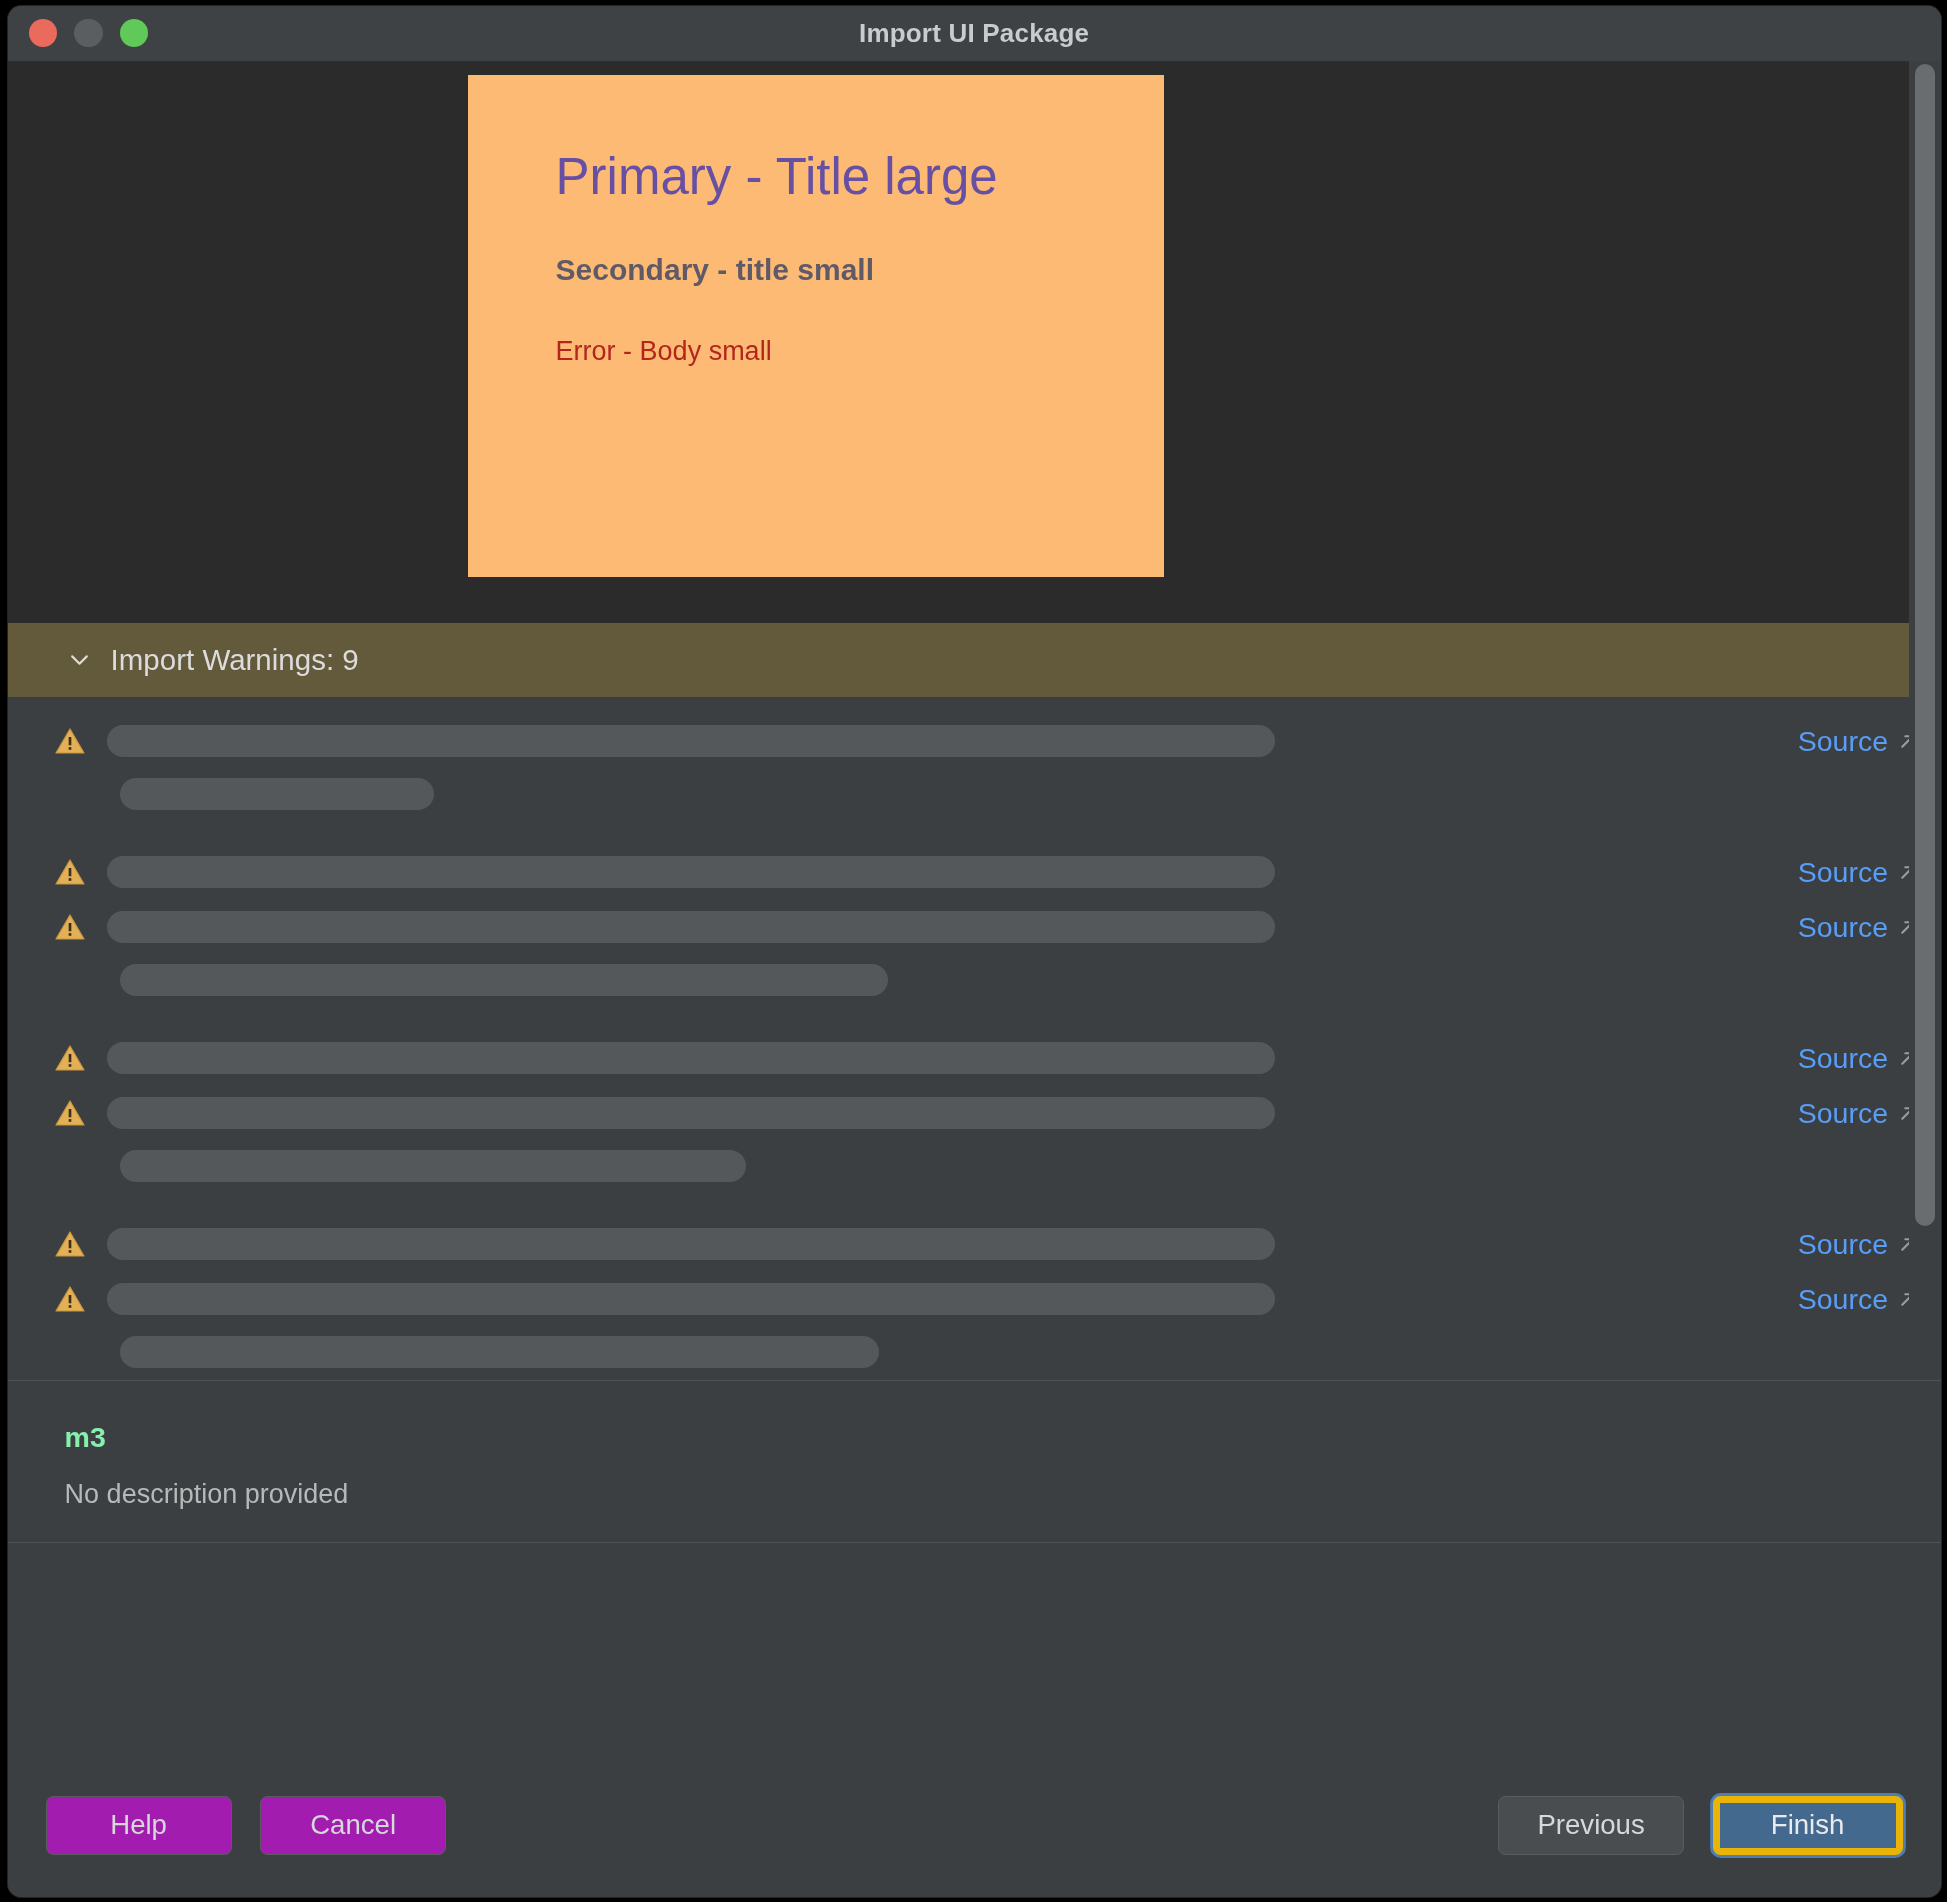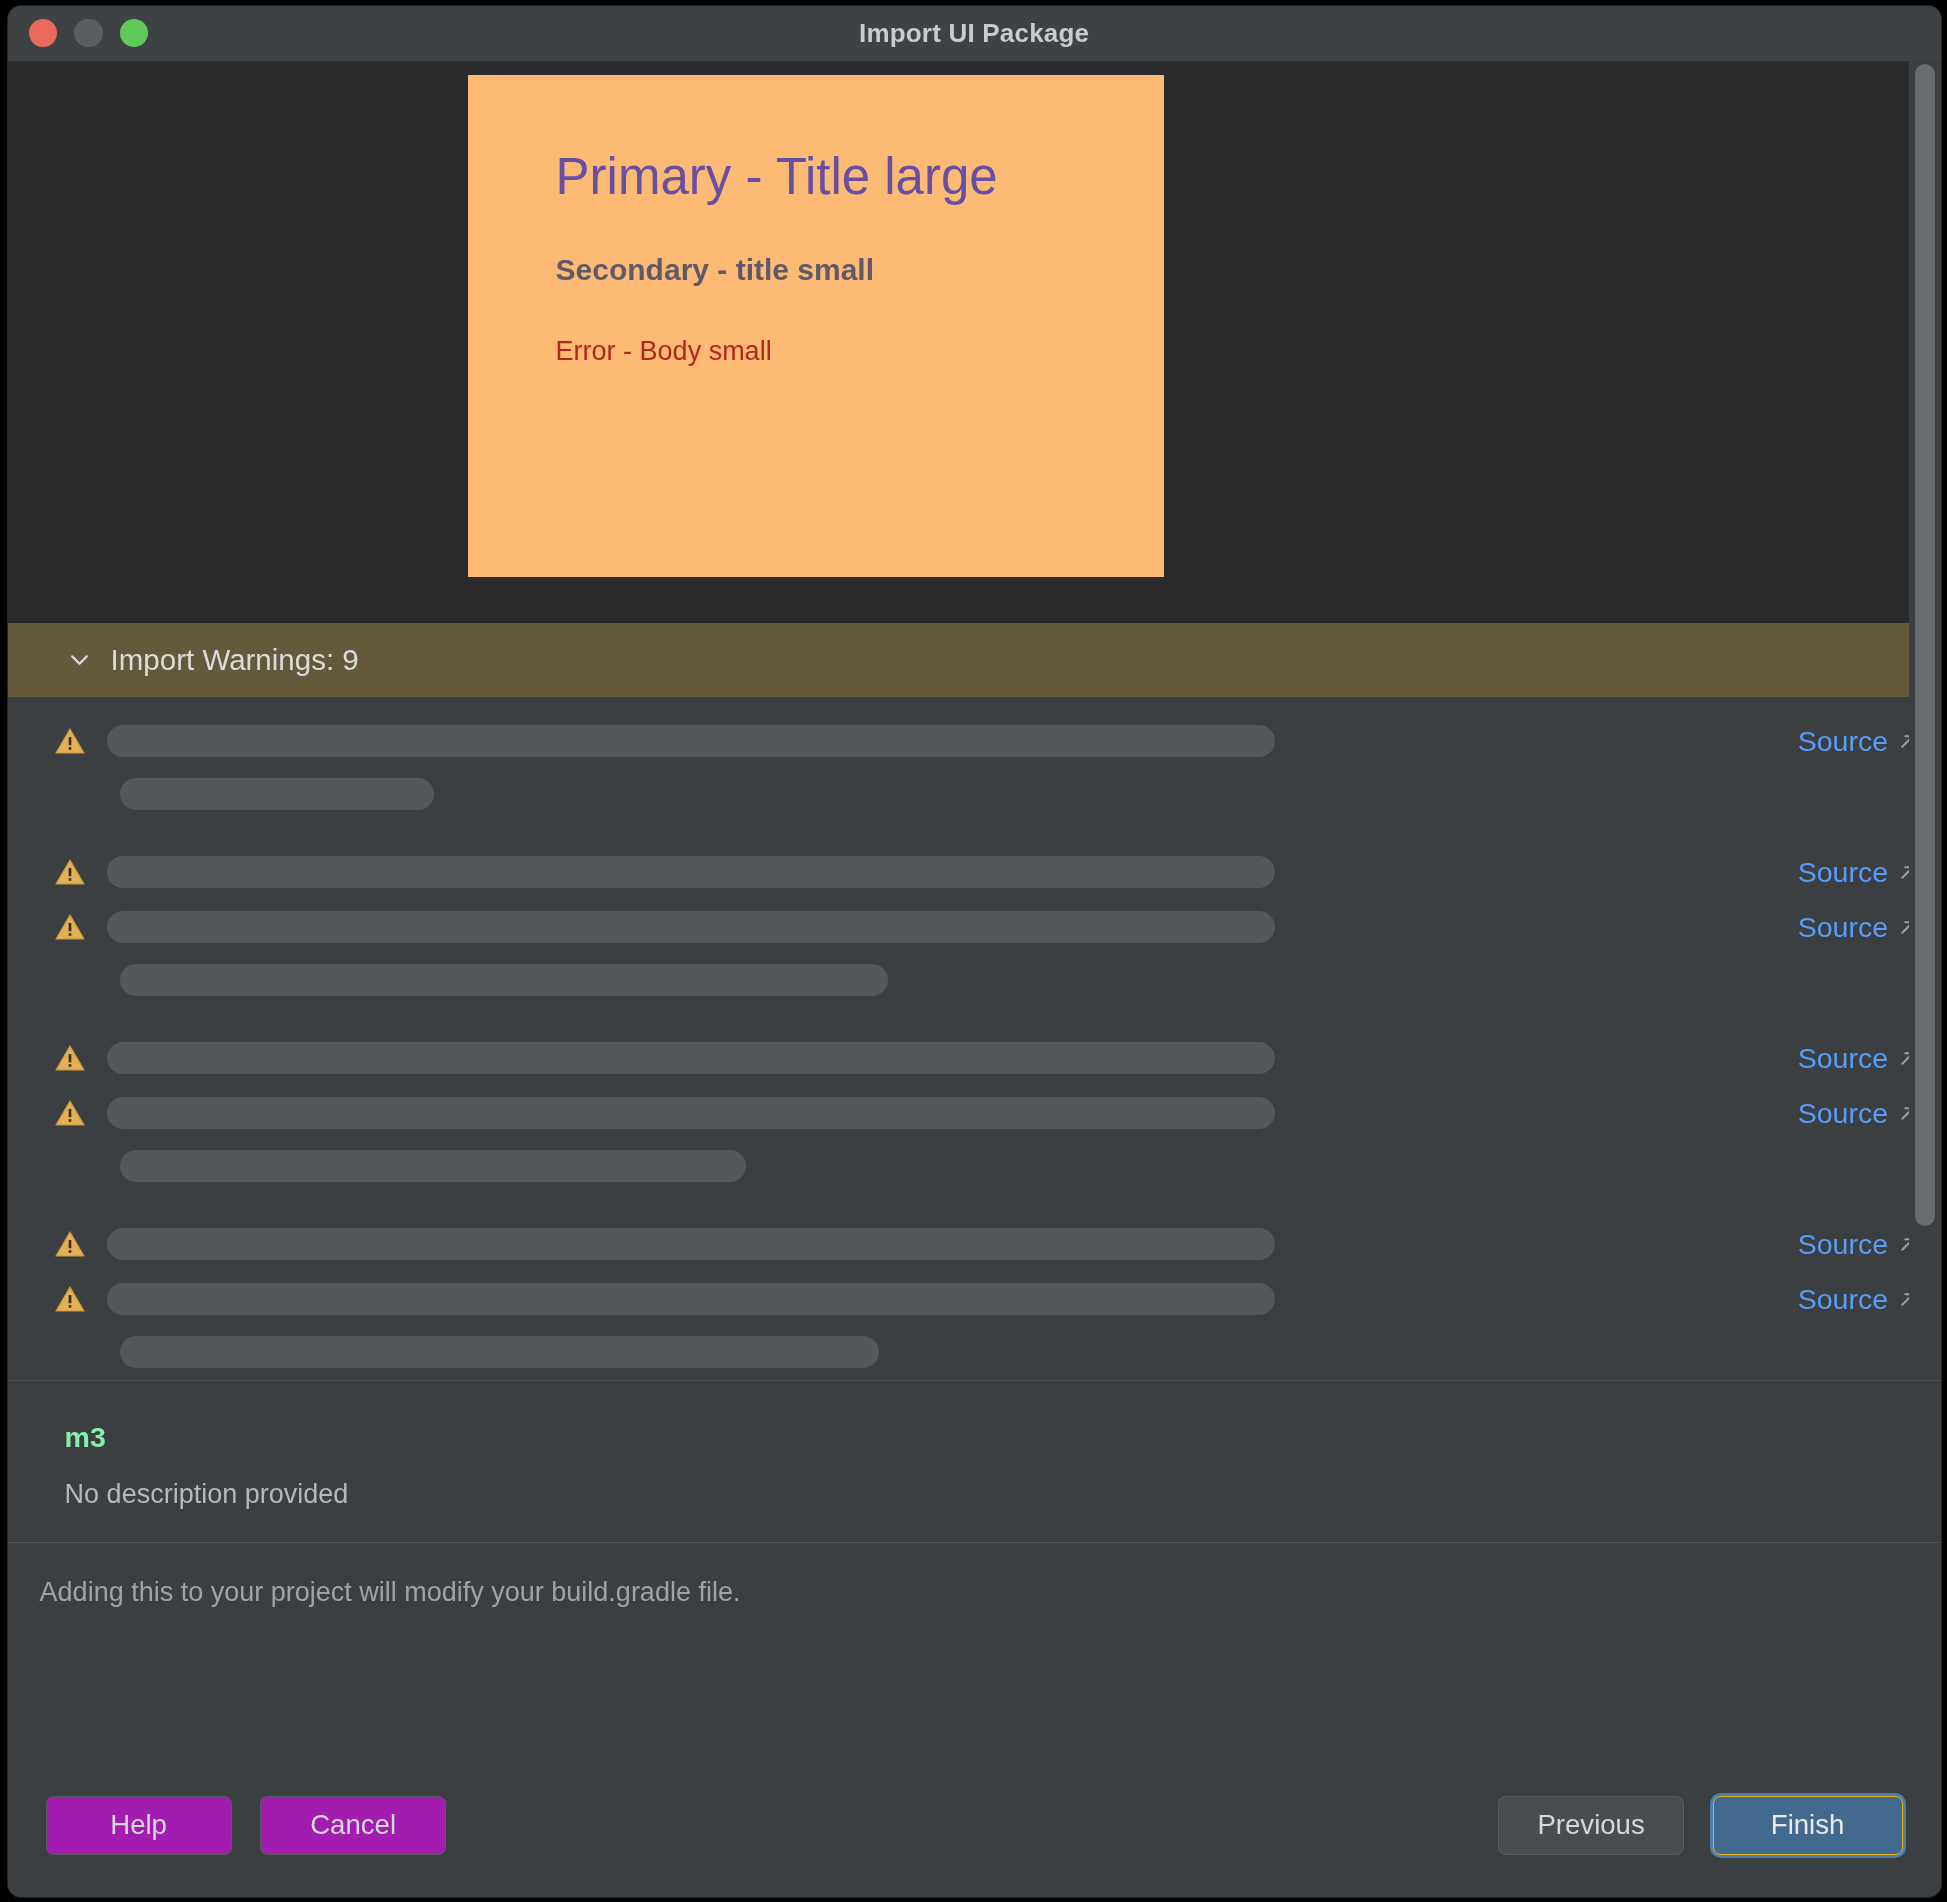--- a/index.html
+++ b/index.html
@@ -235,21 +235,21 @@
     padding: 0 21px;
   }
   .btn + .btn { margin-left: 28.5px; }
   .btn.ghost {
     background: #a21caf;
     border-color: #5a5d60;
   }
   .spacer { flex: 1 1 auto; }
   .btn.primary {
     background: #44698f;
-    border: 1px solid #eab308;
+    border: 7px solid #eab308;
     box-shadow: 0 0 0 2.9px #4d7fb3;
     color: #e8eaec;
     min-width: 190px;
   }
 
   
   .scrollbar-track {
     position: absolute;
     top: 55px;
     right: 0;
@@ -440,23 +440,20 @@
 
   <div class="divider"></div>
 
   <div class="info-panel">
     <div class="pkg-name">m3</div>
     <div class="pkg-desc">No description provided</div>
   </div>
 
   <div class="divider"></div>
 
-  <div class="note-panel">
-    <div class="note-text">Adding this to your project will modify your build.gradle file.</div>
-  </div>
 
   <div class="button-bar">
     <button class="btn ghost">Help</button>
     <button class="btn ghost">Cancel</button>
     <div class="spacer"></div>
     <button class="btn">Previous</button>
     <button class="btn primary" style="background: rgb(68, 105, 143);">Finish</button>
   </div>
 
   <div class="scrollbar-track">

